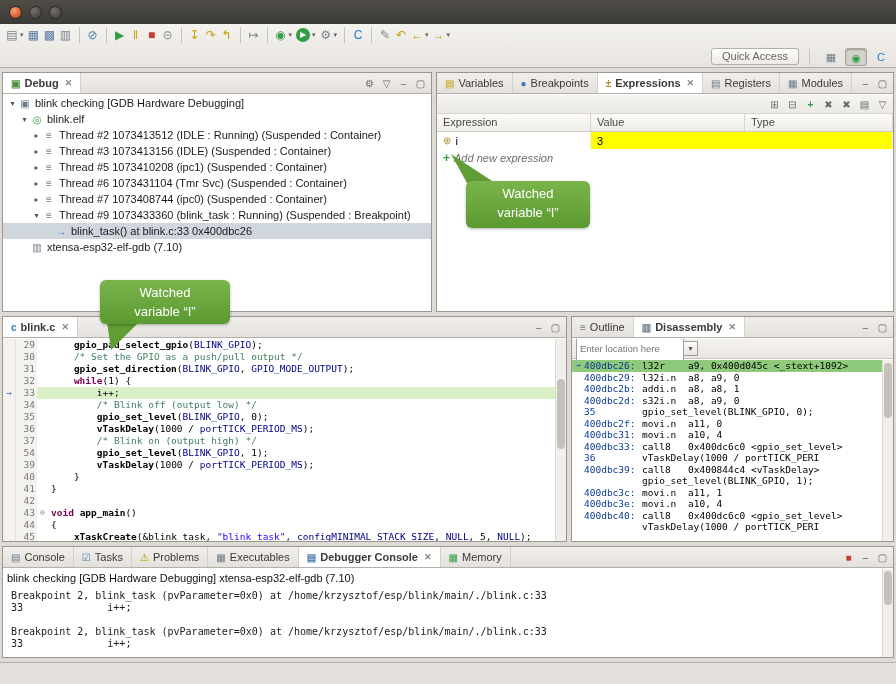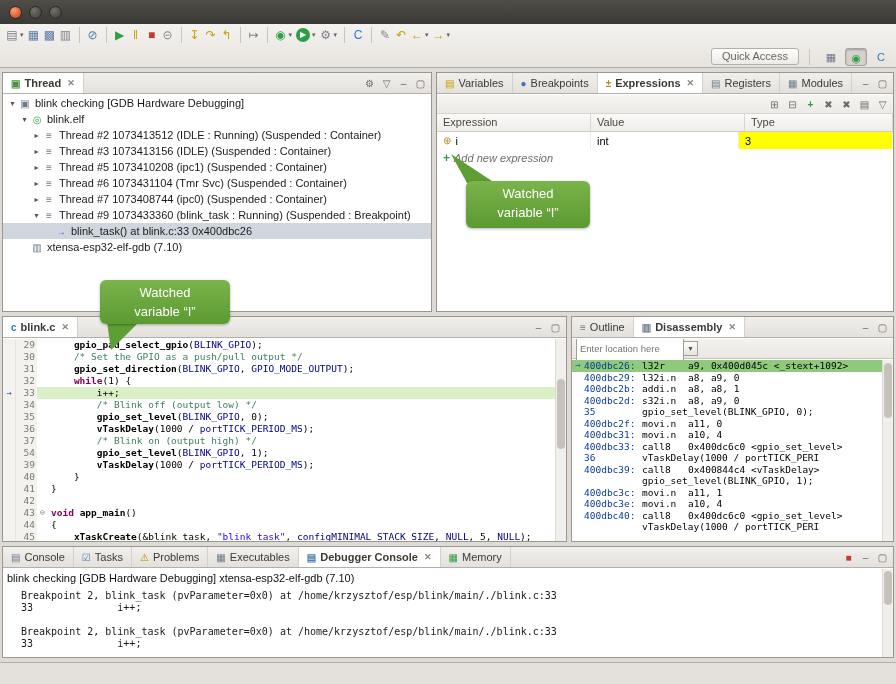--- a/index.html
+++ b/index.html
@@ -94,21 +94,21 @@
   .dmn{width:46px;flex:none}
   .dops{flex:1}
   .dsrc{flex:1}
   .dnum{color:#0b3d91}
   .dline.cur{background:#8fc97b}
 
   
   #panel-console{left:2px;top:546px;width:892px;height:112px}
   .cdesc{font-size:11px;color:#111;padding:3px 4px 0}
   .clines{margin-top:6px}
-  .cline{font:10px/12px "DejaVu Sans Mono",monospace;white-space:pre;padding-left:18px;color:#1a1a19}
+  .cline{font:10px/12px "DejaVu Sans Mono",monospace;white-space:pre;padding-left:8px;color:#1a1a19}
 
   
   .vscroll{position:absolute;right:0;width:11px;background:#f1efec;border-left:1px solid #dcd9d3}
   .vthumb{position:absolute;left:1px;width:8px;background:#c6c2bb;border-radius:4px}
 
   
   #statusbar{position:absolute;left:0;top:662px;width:896px;height:22px;
     background:#e4e1dc;border-top:1px solid #b3afa9}
 
   
@@ -219,21 +219,21 @@
           <span class="persp pressed" style="color: rgb(47, 158, 68);">◉</span>
           <span class="persp" style="color: rgb(42, 124, 199);">C</span>
         </span>
     </div>
   </div>
 
   <div class="panel" id="panel-debug">
     <div class="tabrow">
       <div class="tab sel">
         <span class="ticon" style="color:#4a9141">▣</span>
-        <span>Thread</span>
+        <span>Debug</span>
         <span class="tclose">✕</span>
       </div>
       <div class="hdr-icons" id="debug-hicons">
           <span class="hico">⚙</span>
           <span class="hico">▽</span>
           <span class="hico">–</span>
           <span class="hico">▢</span>
         </div>
     </div>
     <div class="pbody">
@@ -334,21 +334,20 @@
           <div class="ehc col-expr">Expression</div>
           <div class="ehc col-val">Value</div>
           <div class="ehc col-type">Type</div>
         </div>
       <div id="expr-rows">
           <div class="erow">
             <div class="ecell col-expr">
               <span class="wicon">⊕</span>
               <span>i</span>
             </div>
-            <div class="ecell col-type">int</div>
             <div class="ecell col-val val-changed">3</div>
           </div>
           <div class="erow add-row">
             <div class="ecell col-expr" style="border-right: none;">
               <span class="plus">+</span>
               <span class="add-label">Add new expression</span>
             </div>
           </div>
         </div>
     </div>

